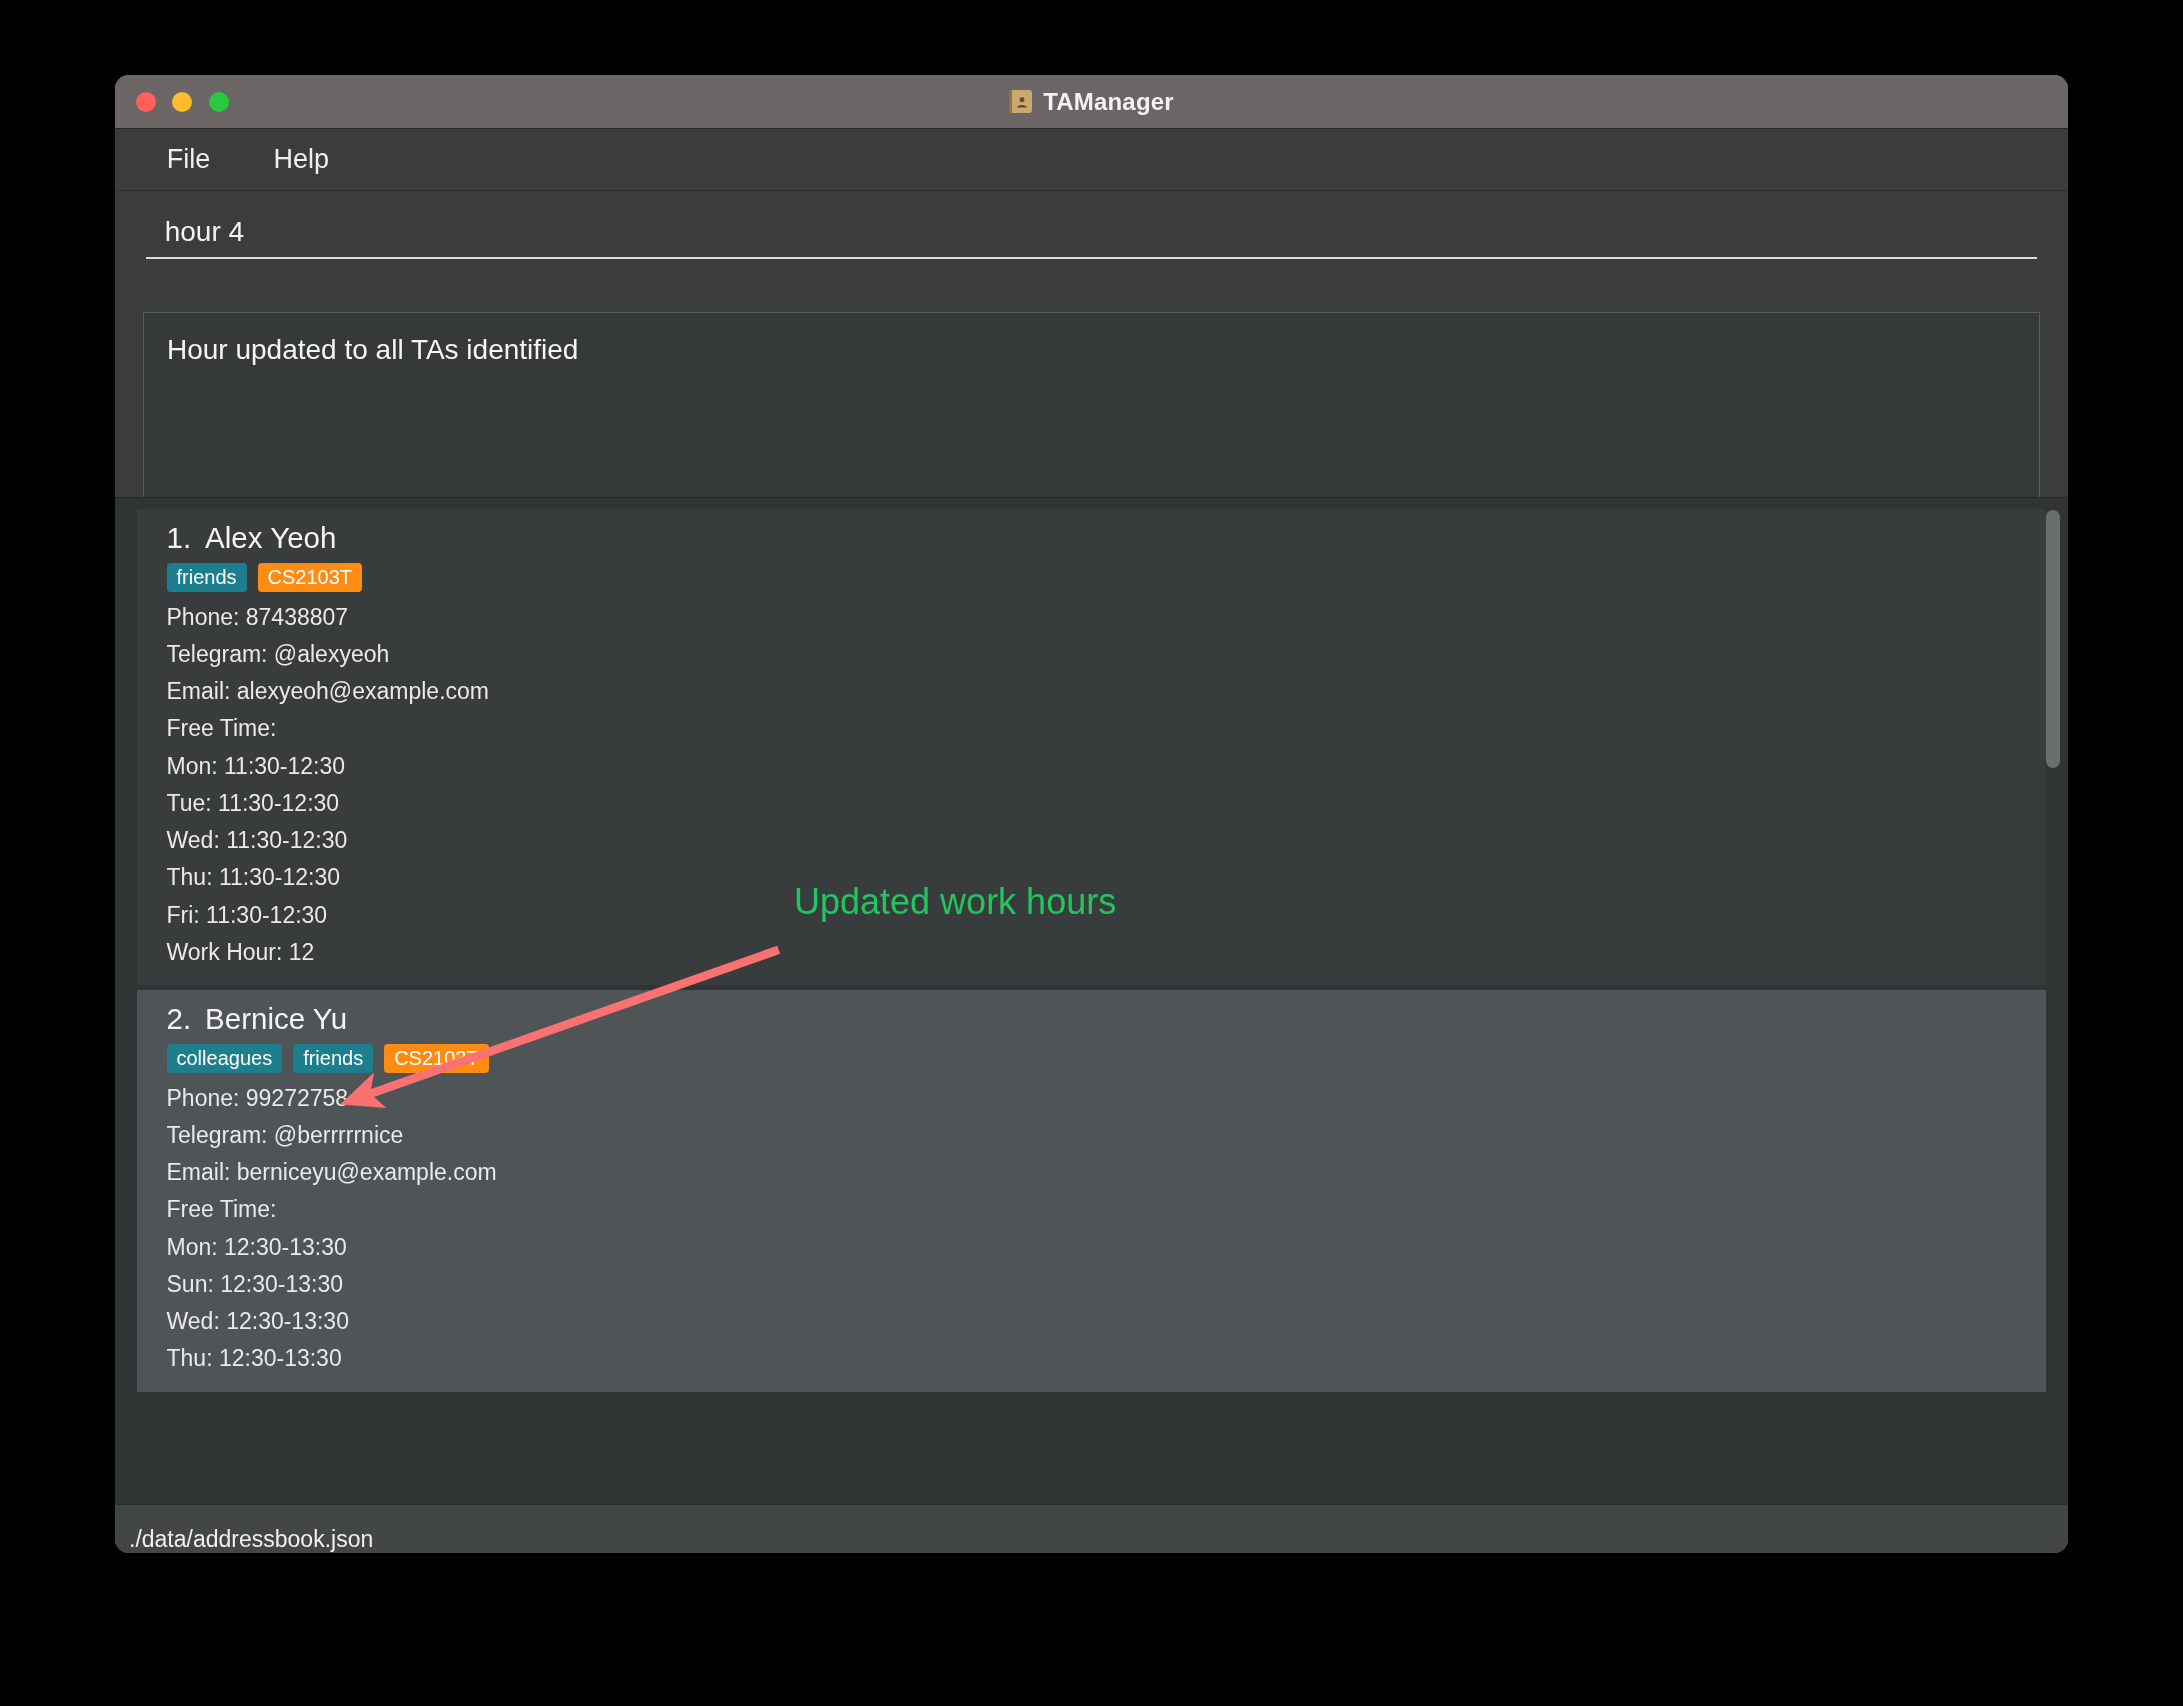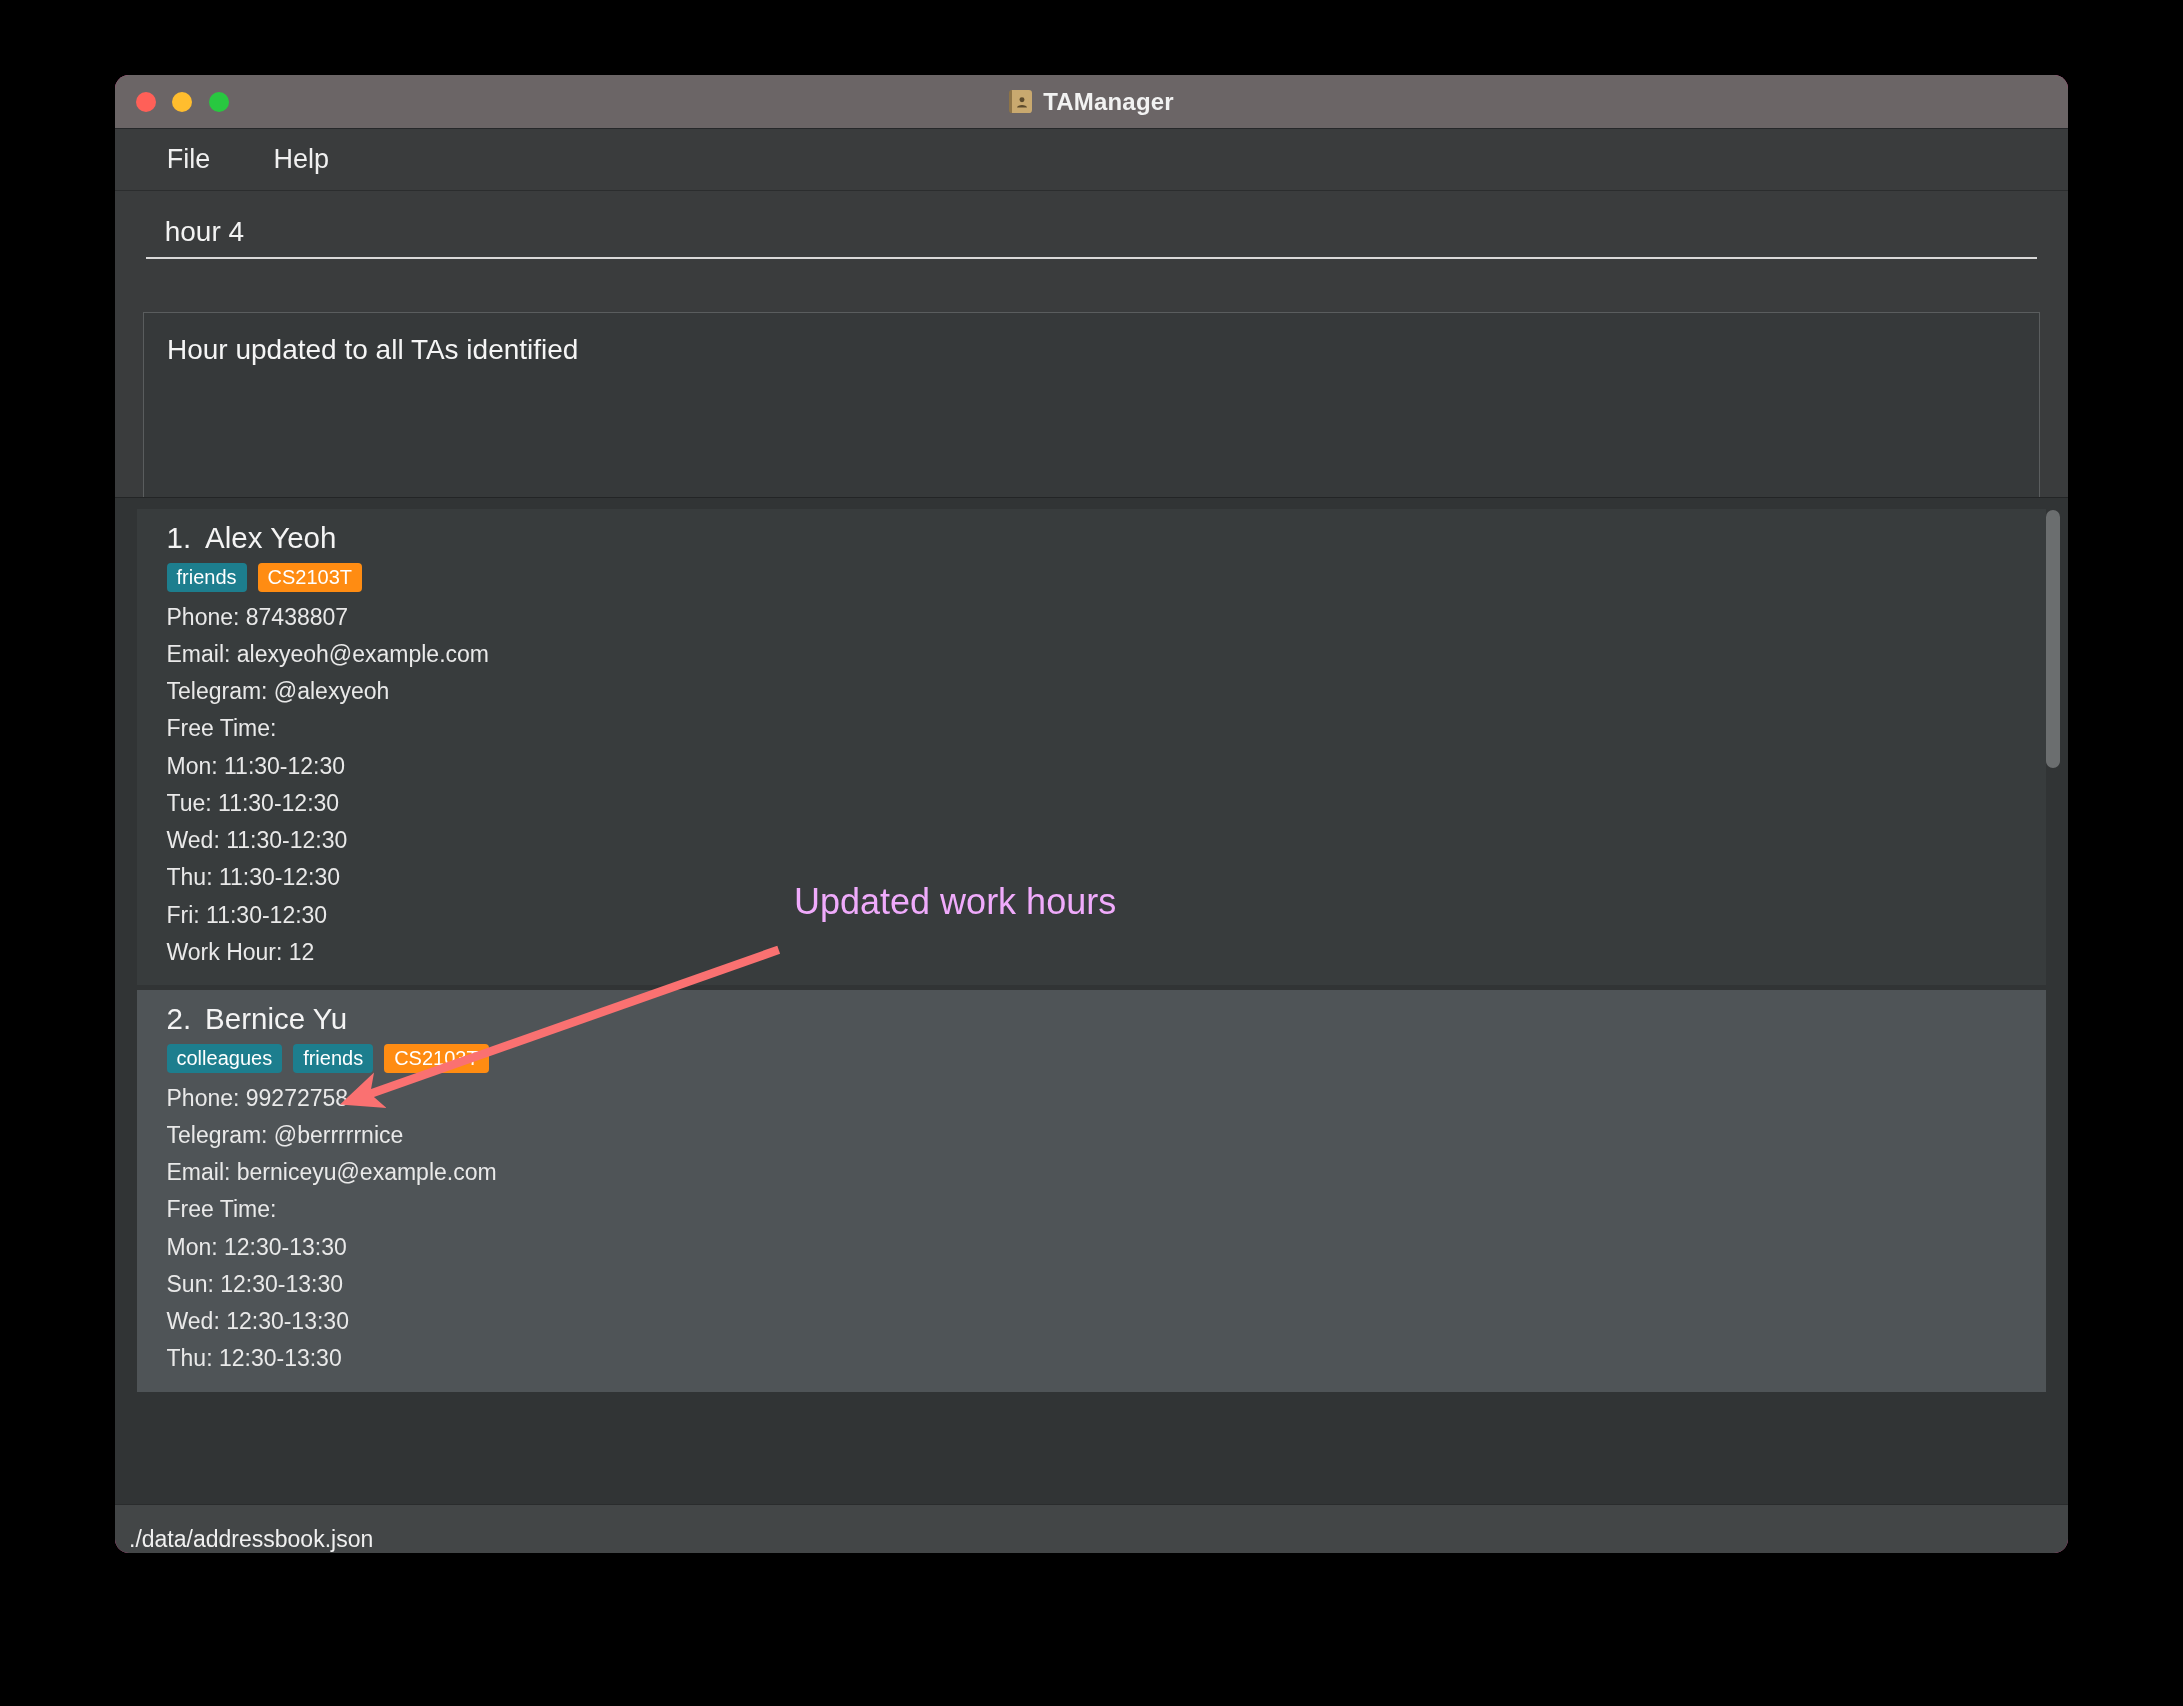--- a/index.html
+++ b/index.html
@@ -239,21 +239,21 @@
     position: absolute;
     left: 0; top: 0;
     width: 2183px;
     height: 1706px;
     pointer-events: none;
   }
   #annotation-label {
     position: absolute;
     left: 794px;
     top: 881px;
-    color: #f0abfc;
+    color: #22c55e;
     font-size: 36px;
     white-space: nowrap;
   }
 </style>
 </head>
 <body>
 
 <div id="window">
 
   <div id="titlebar">
@@ -296,22 +296,22 @@
       <div class="card normal">
         <div class="card-name">
           <span class="card-index">1.</span>
           <span>Alex Yeoh</span>
         </div>
         <div class="tag-row">
           <span class="tag teal">friends</span>
           <span class="tag orange">CS2103T</span>
         </div>
         <div class="field">Phone: 87438807</div>
+        <div class="field">Telegram: @alexyeoh</div>
         <div class="field">Email: alexyeoh@example.com</div>
-        <div class="field">Telegram: @alexyeoh</div>
         <div class="field">Free Time:</div>
         <div class="field">Mon: 11:30-12:30</div>
         <div class="field">Tue: 11:30-12:30</div>
         <div class="field">Wed: 11:30-12:30</div>
         <div class="field">Thu: 11:30-12:30</div>
         <div class="field">Fri: 11:30-12:30</div>
         <div class="field">Work Hour: 12</div>
       </div>
 
       <div class="card selected">

